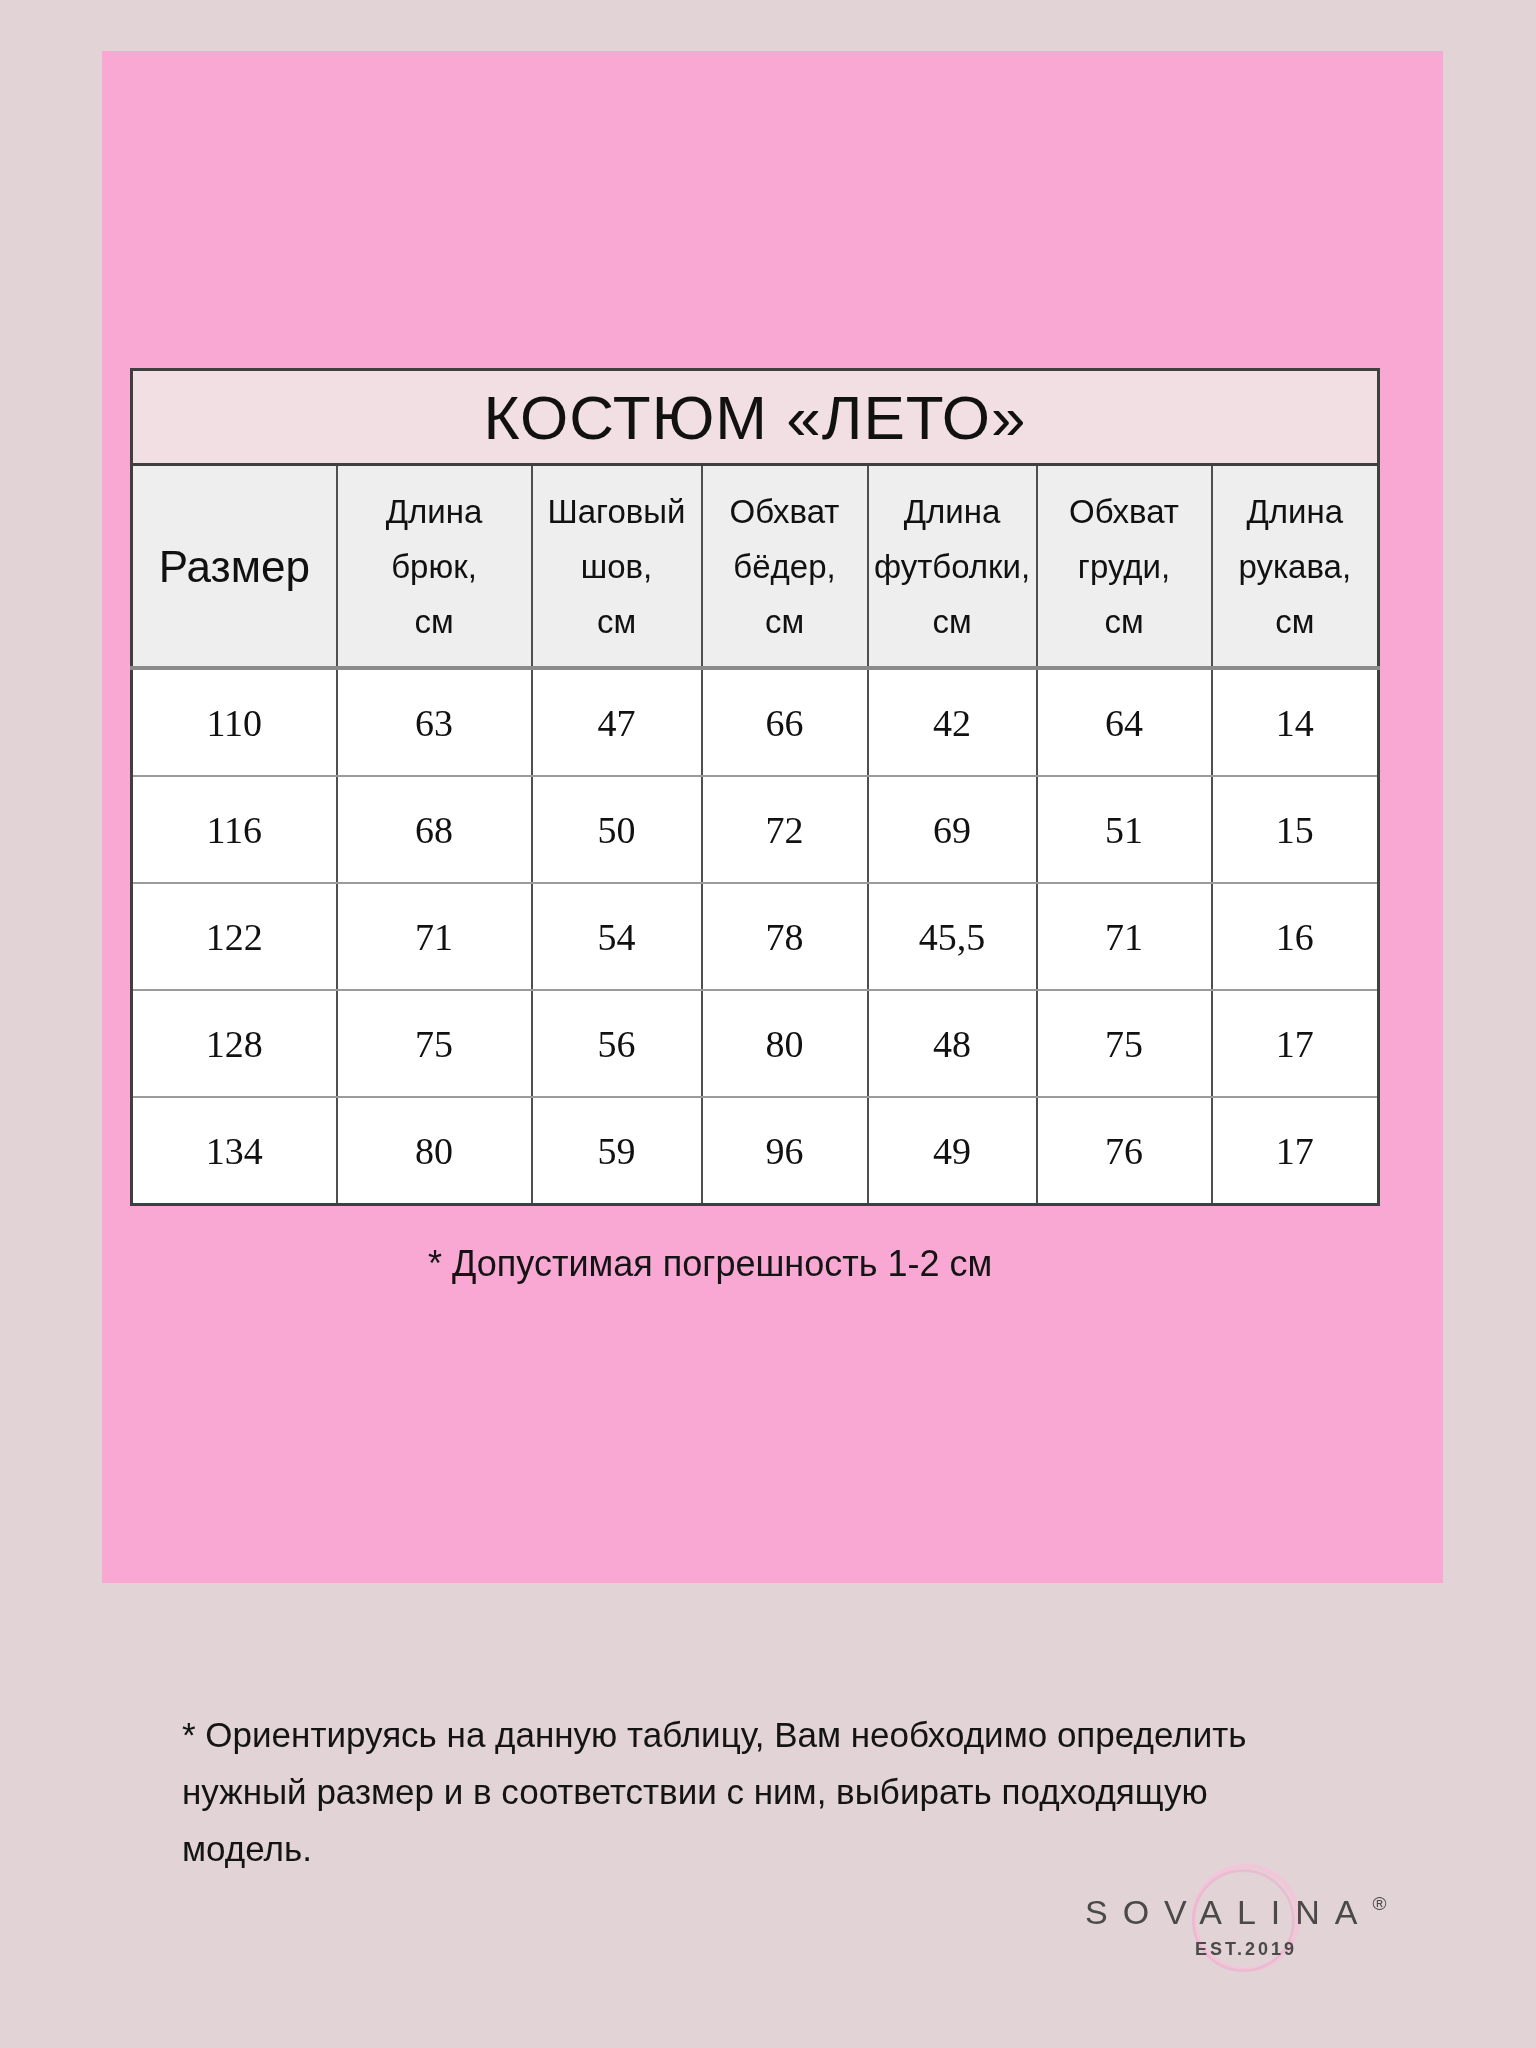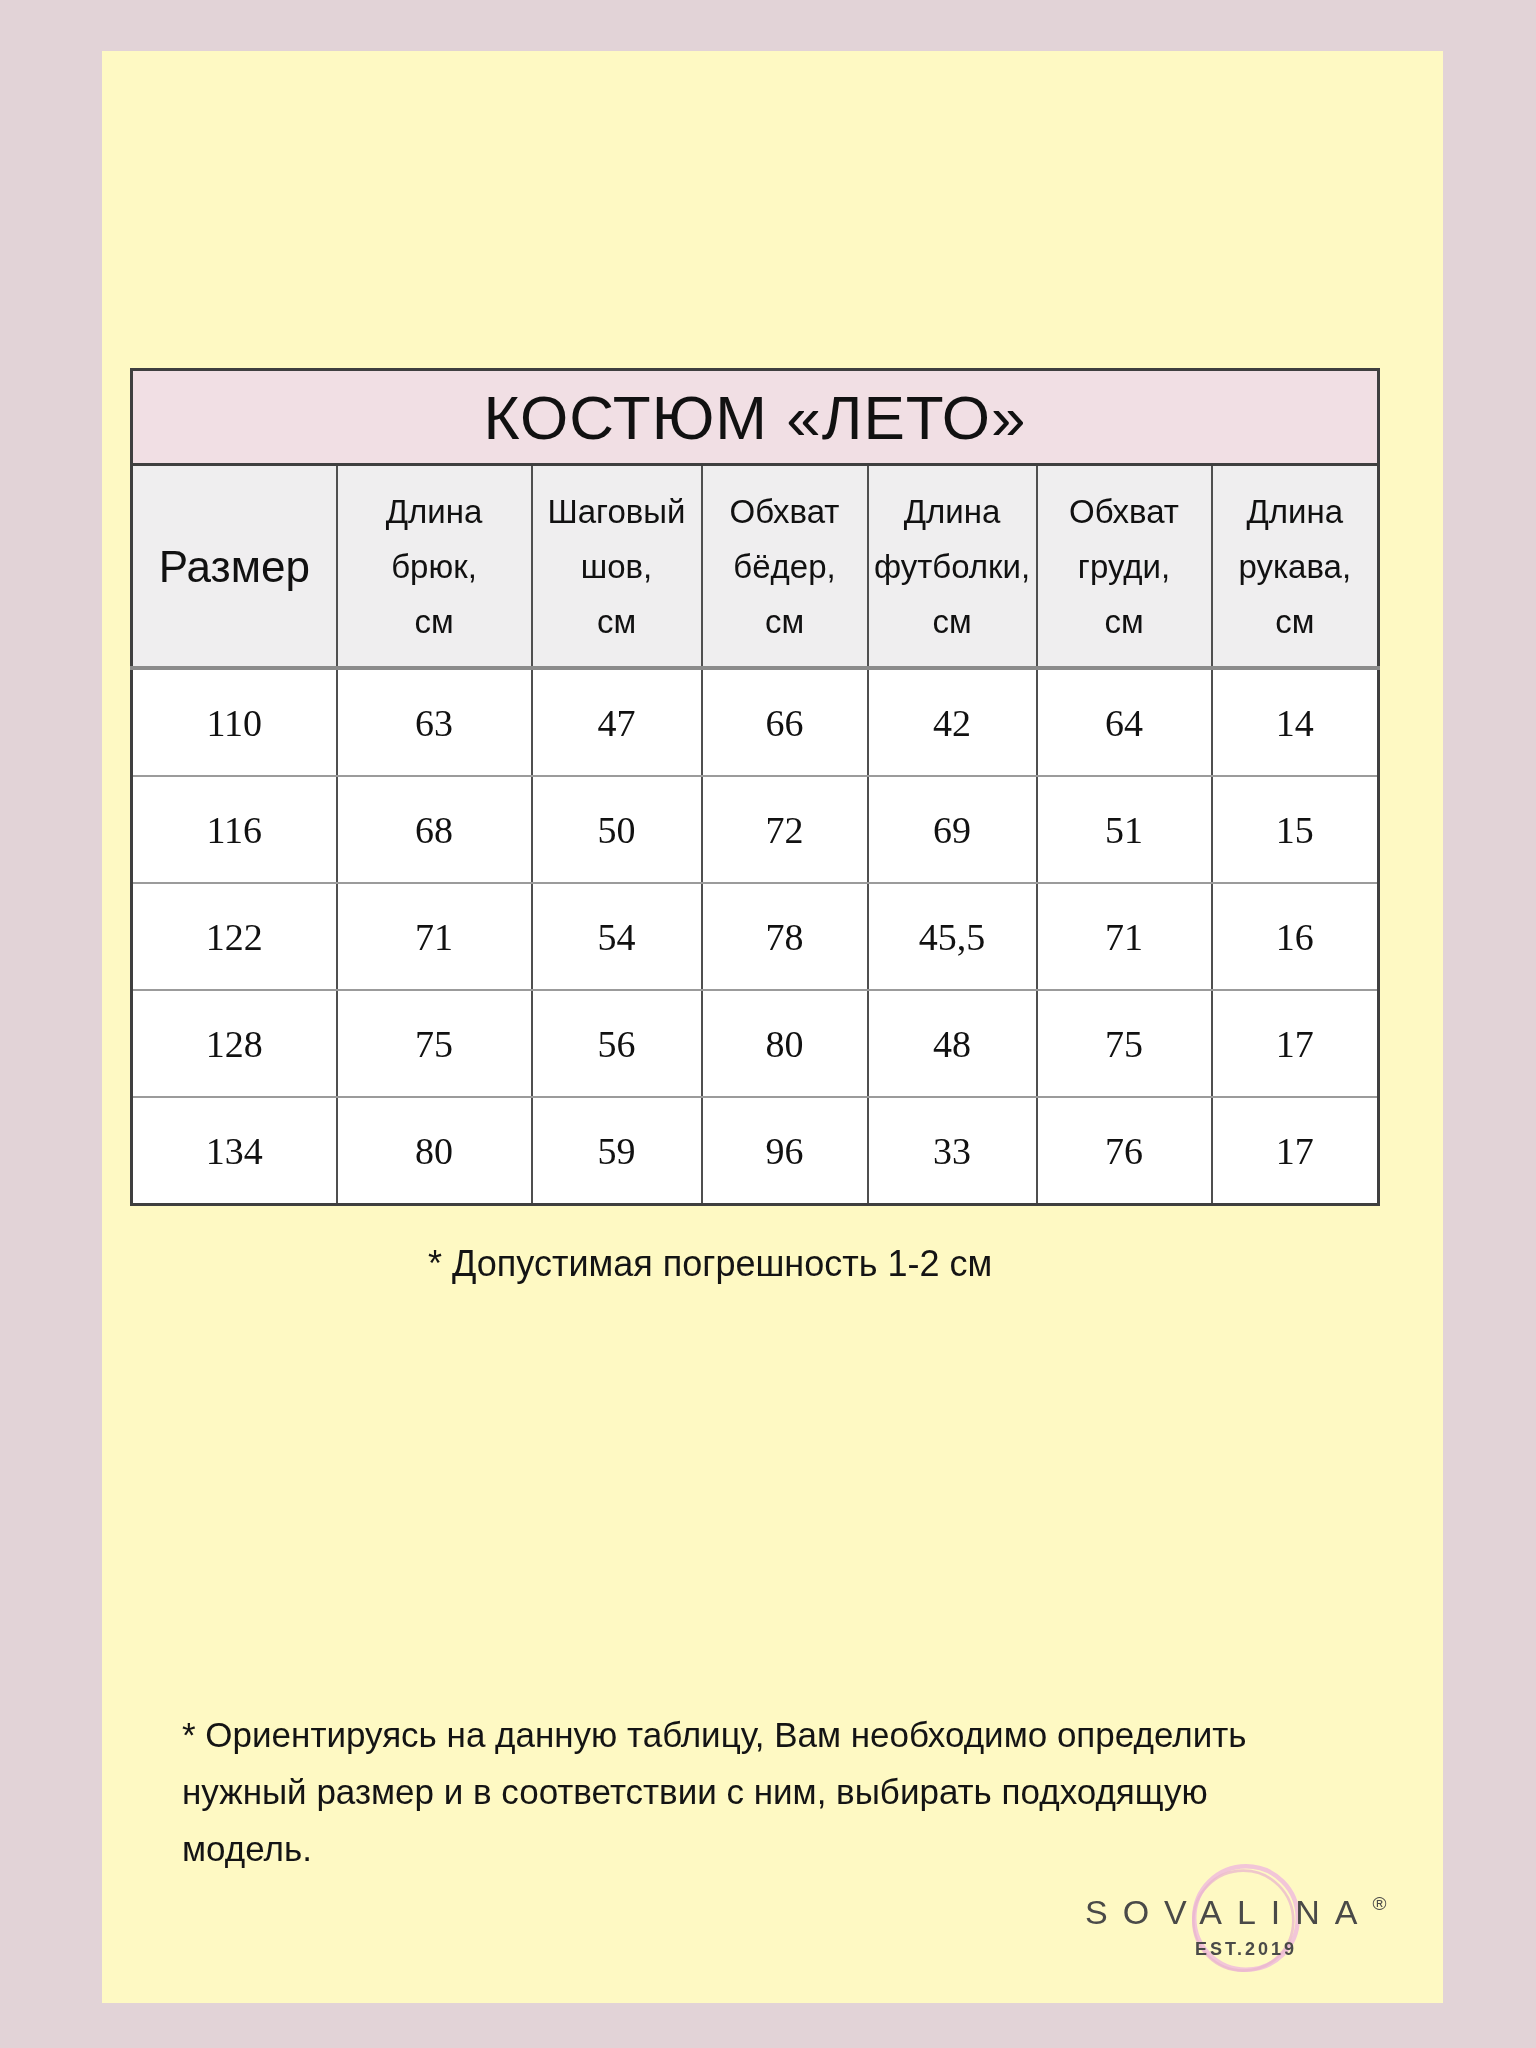--- a/index.html
+++ b/index.html
@@ -12,22 +12,22 @@
     position: relative;
     background: #e2d3d7;
     font-family: "Liberation Sans", sans-serif;
     color: #111;
   }
   .paper {
     position: absolute;
     left: 102px;
     top: 51px;
     width: 1341px;
-    height: 1952px;
-    background: #fef9c3;
+    height: 1532px;
+    background: #f9a8d4;
   }
   
   table.size-table {
     position: absolute;
     left: 28px;
     top: 317px;
     width: 1247px;
     border-collapse: collapse;
     table-layout: fixed;
     border: 3px solid #3f3f3f;
@@ -204,21 +204,21 @@
         <td>80</td>
         <td>48</td>
         <td>75</td>
         <td>17</td>
       </tr>
       <tr class="data-row">
         <td>134</td>
         <td>80</td>
         <td>59</td>
         <td>96</td>
-        <td>33</td>
+        <td>49</td>
         <td>76</td>
         <td>17</td>
       </tr>
     </tbody>
   </table>
 
   <div class="tolerance-note">* Допустимая погрешность 1-2 см</div>
 
   <div class="instruction-note">* Ориентируясь на данную таблицу, Вам необходимо определить
 нужный размер и в соответствии с ним, выбирать подходящую

